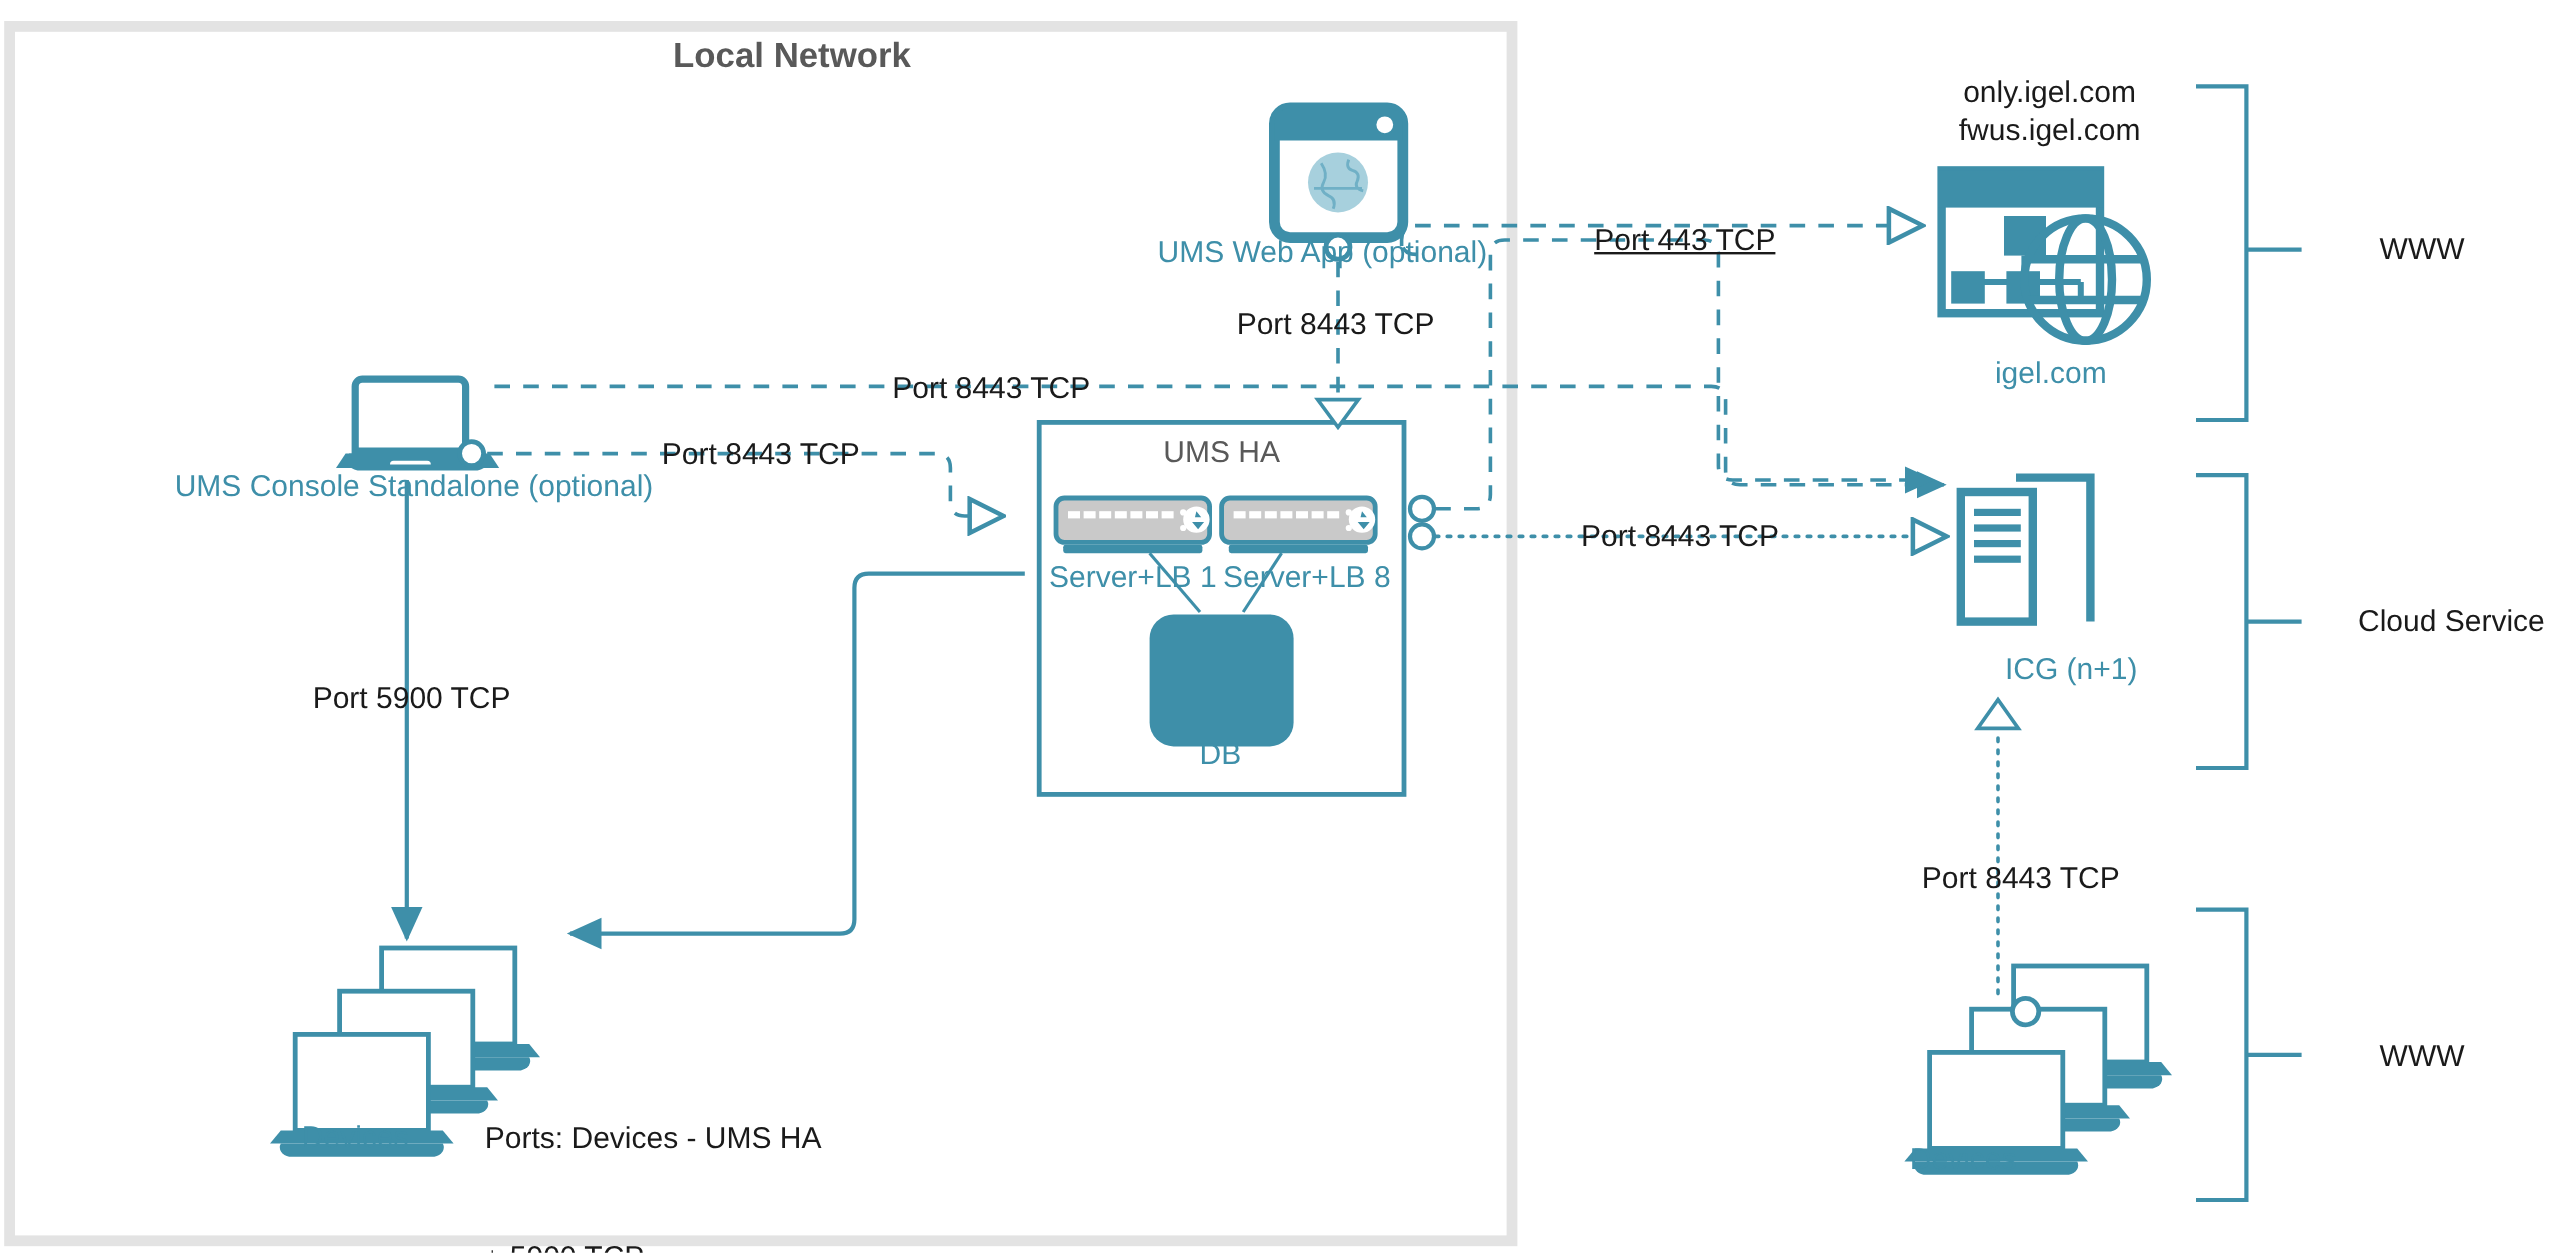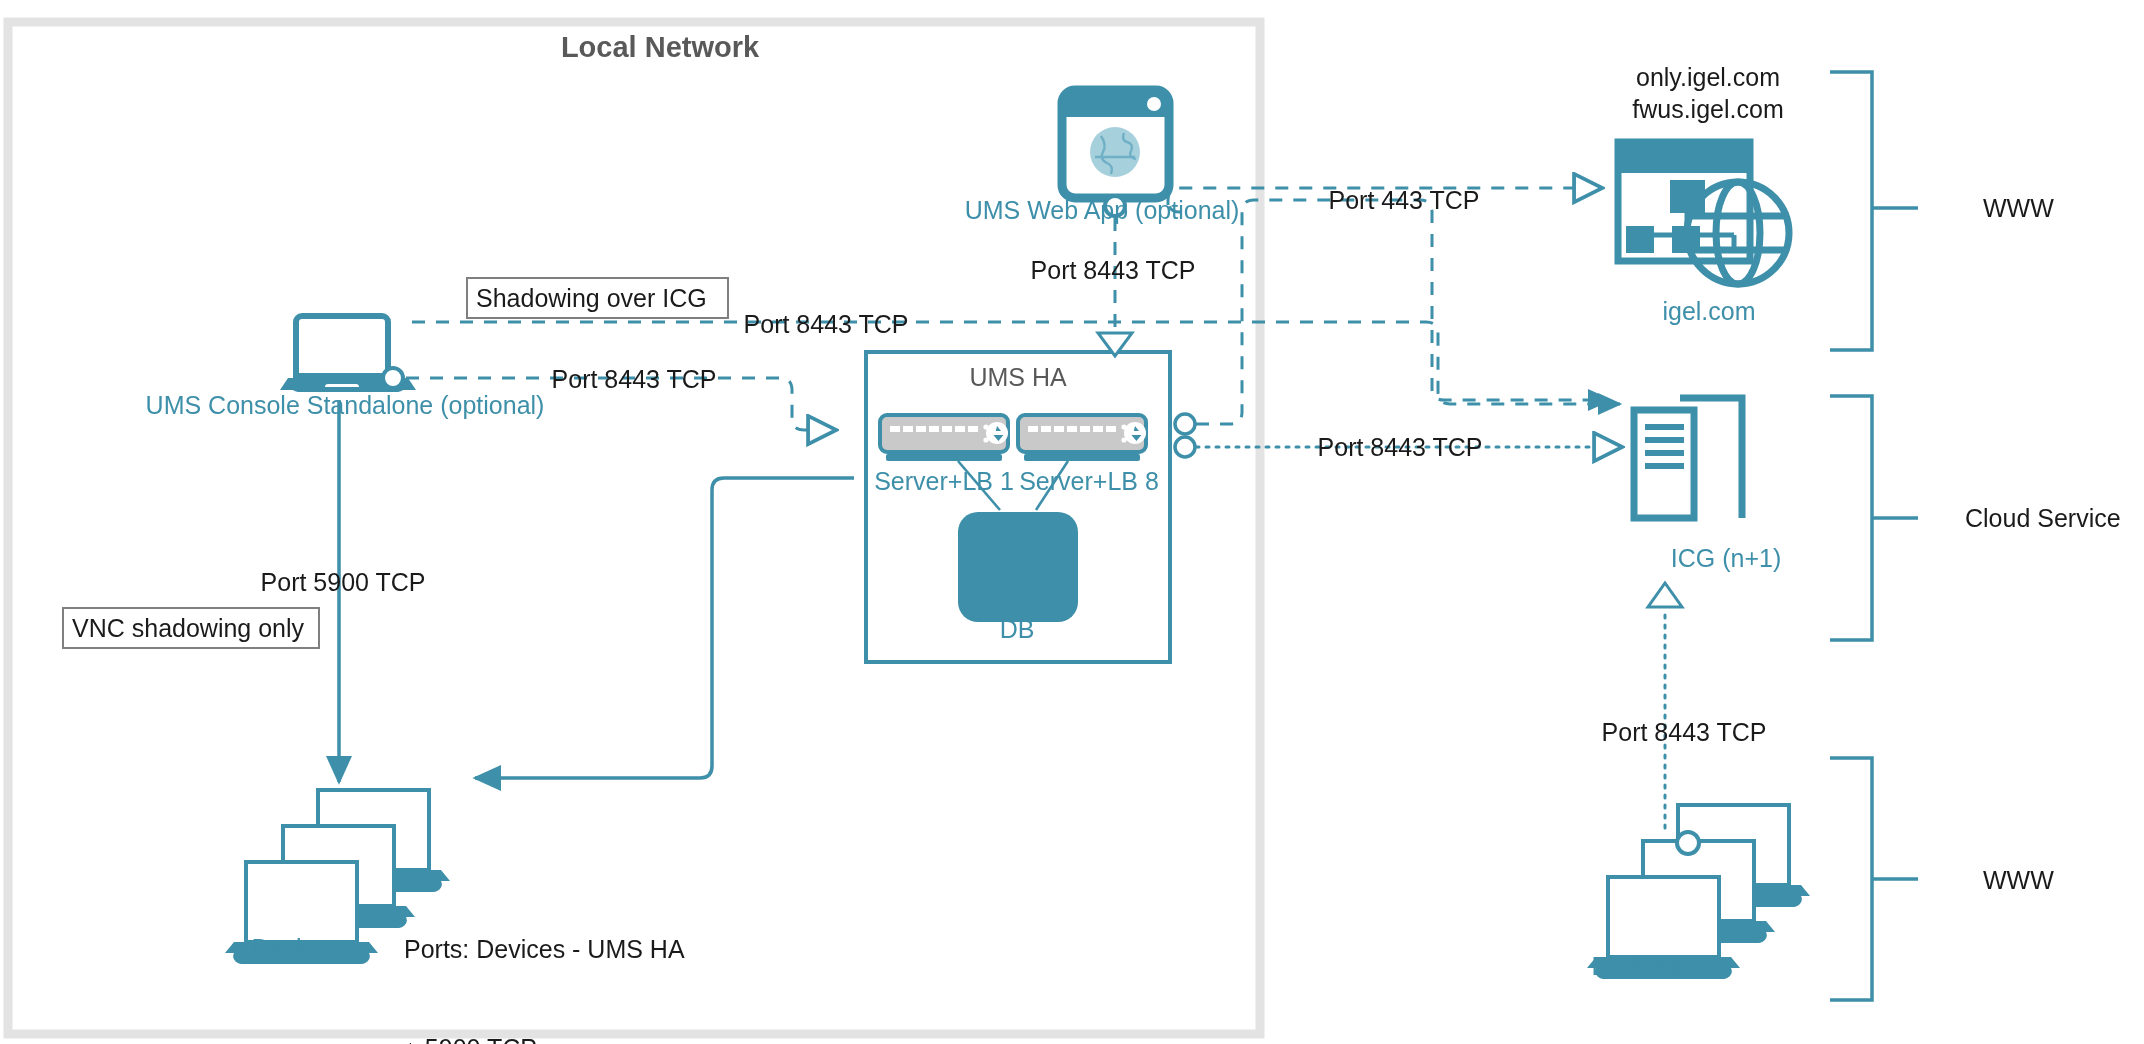--- a/index.html
+++ b/index.html
@@ -228,55 +228,49 @@
     </g>
 
   </svg>
 
   <div class="lbl t-title centered" style="left:660px;top:30px;">Local Network</div>
 
   <div class="lbl t-node centered" style="left:1102px;top:196px;">UMS Web App (optional)</div>
 
   <div class="lbl t-black centered" style="left:1113px;top:256px;">Port 8443 TCP</div>
 
-  <div class="lbl t-black centered" style="left:1404px;top:186px;">Port 443 TCP</div>
+  <div class="lbl t-black centered" style="left:1404px;top:186px;text-decoration:underline;">Port 443 TCP</div>
 
   <div class="lbl t-black centered" style="left:1708px;top:63px;">only.igel.com</div>
   <div class="lbl t-black centered" style="left:1708px;top:95px;">fwus.igel.com</div>
 
   <div class="lbl t-node centered" style="left:1709px;top:297px;">igel.com</div>
 
   <div class="lbl t-boundary" style="left:1983px;top:194px;">WWW</div>
   <div class="lbl t-boundary" style="left:1965px;top:504px;">Cloud Service</div>
   <div class="lbl t-boundary" style="left:1983px;top:866px;">WWW</div>
 
-  <div class="notebox" style="left:466px;top:277px;width:263px;height:42px;">
-    <span>Shadowing over ICG</span>
-  </div>
 
   <div class="lbl t-black centered" style="left:826px;top:310px;">Port 8443 TCP</div>
 
   <div class="lbl t-black centered" style="left:634px;top:365px;">Port 8443 TCP</div>
 
   <div class="lbl t-node centered" style="left:345px;top:391px;">UMS Console Standalone (optional)</div>
 
   <div class="lbl t-gray centered" style="left:1018px;top:363px;">UMS HA</div>
   <div class="lbl t-node centered" style="left:944px;top:467px;">Server+LB 1</div>
   <div class="lbl t-node centered" style="left:1089px;top:467px;">Server+LB 8</div>
   <div class="lbl t-node centered" style="left:1017px;top:615px;">DB</div>
 
   <div class="lbl t-black centered" style="left:1400px;top:433px;">Port 8443 TCP</div>
 
   <div class="lbl t-node centered" style="left:1726px;top:544px;">ICG (n+1)</div>
 
   <div class="lbl t-black centered" style="left:343px;top:568px;">Port 5900 TCP</div>
 
-  <div class="notebox" style="left:62px;top:607px;width:258px;height:42px;">
-    <span>VNC shadowing only</span>
-  </div>
 
   <div class="lbl t-black centered" style="left:1684px;top:718px;">Port 8443 TCP</div>
 
   <div class="lbl t-node centered" style="left:296px;top:934px;">Devices</div>
   <div class="lbl t-node centered" style="left:1636px;top:952px;">Devices</div>
 
   <div class="lbl t-portlist" style="left:404px;top:866px;">
     <div>Ports: Devices - UMS HA</div>
     <div>↓·5900 TCP</div>
     

